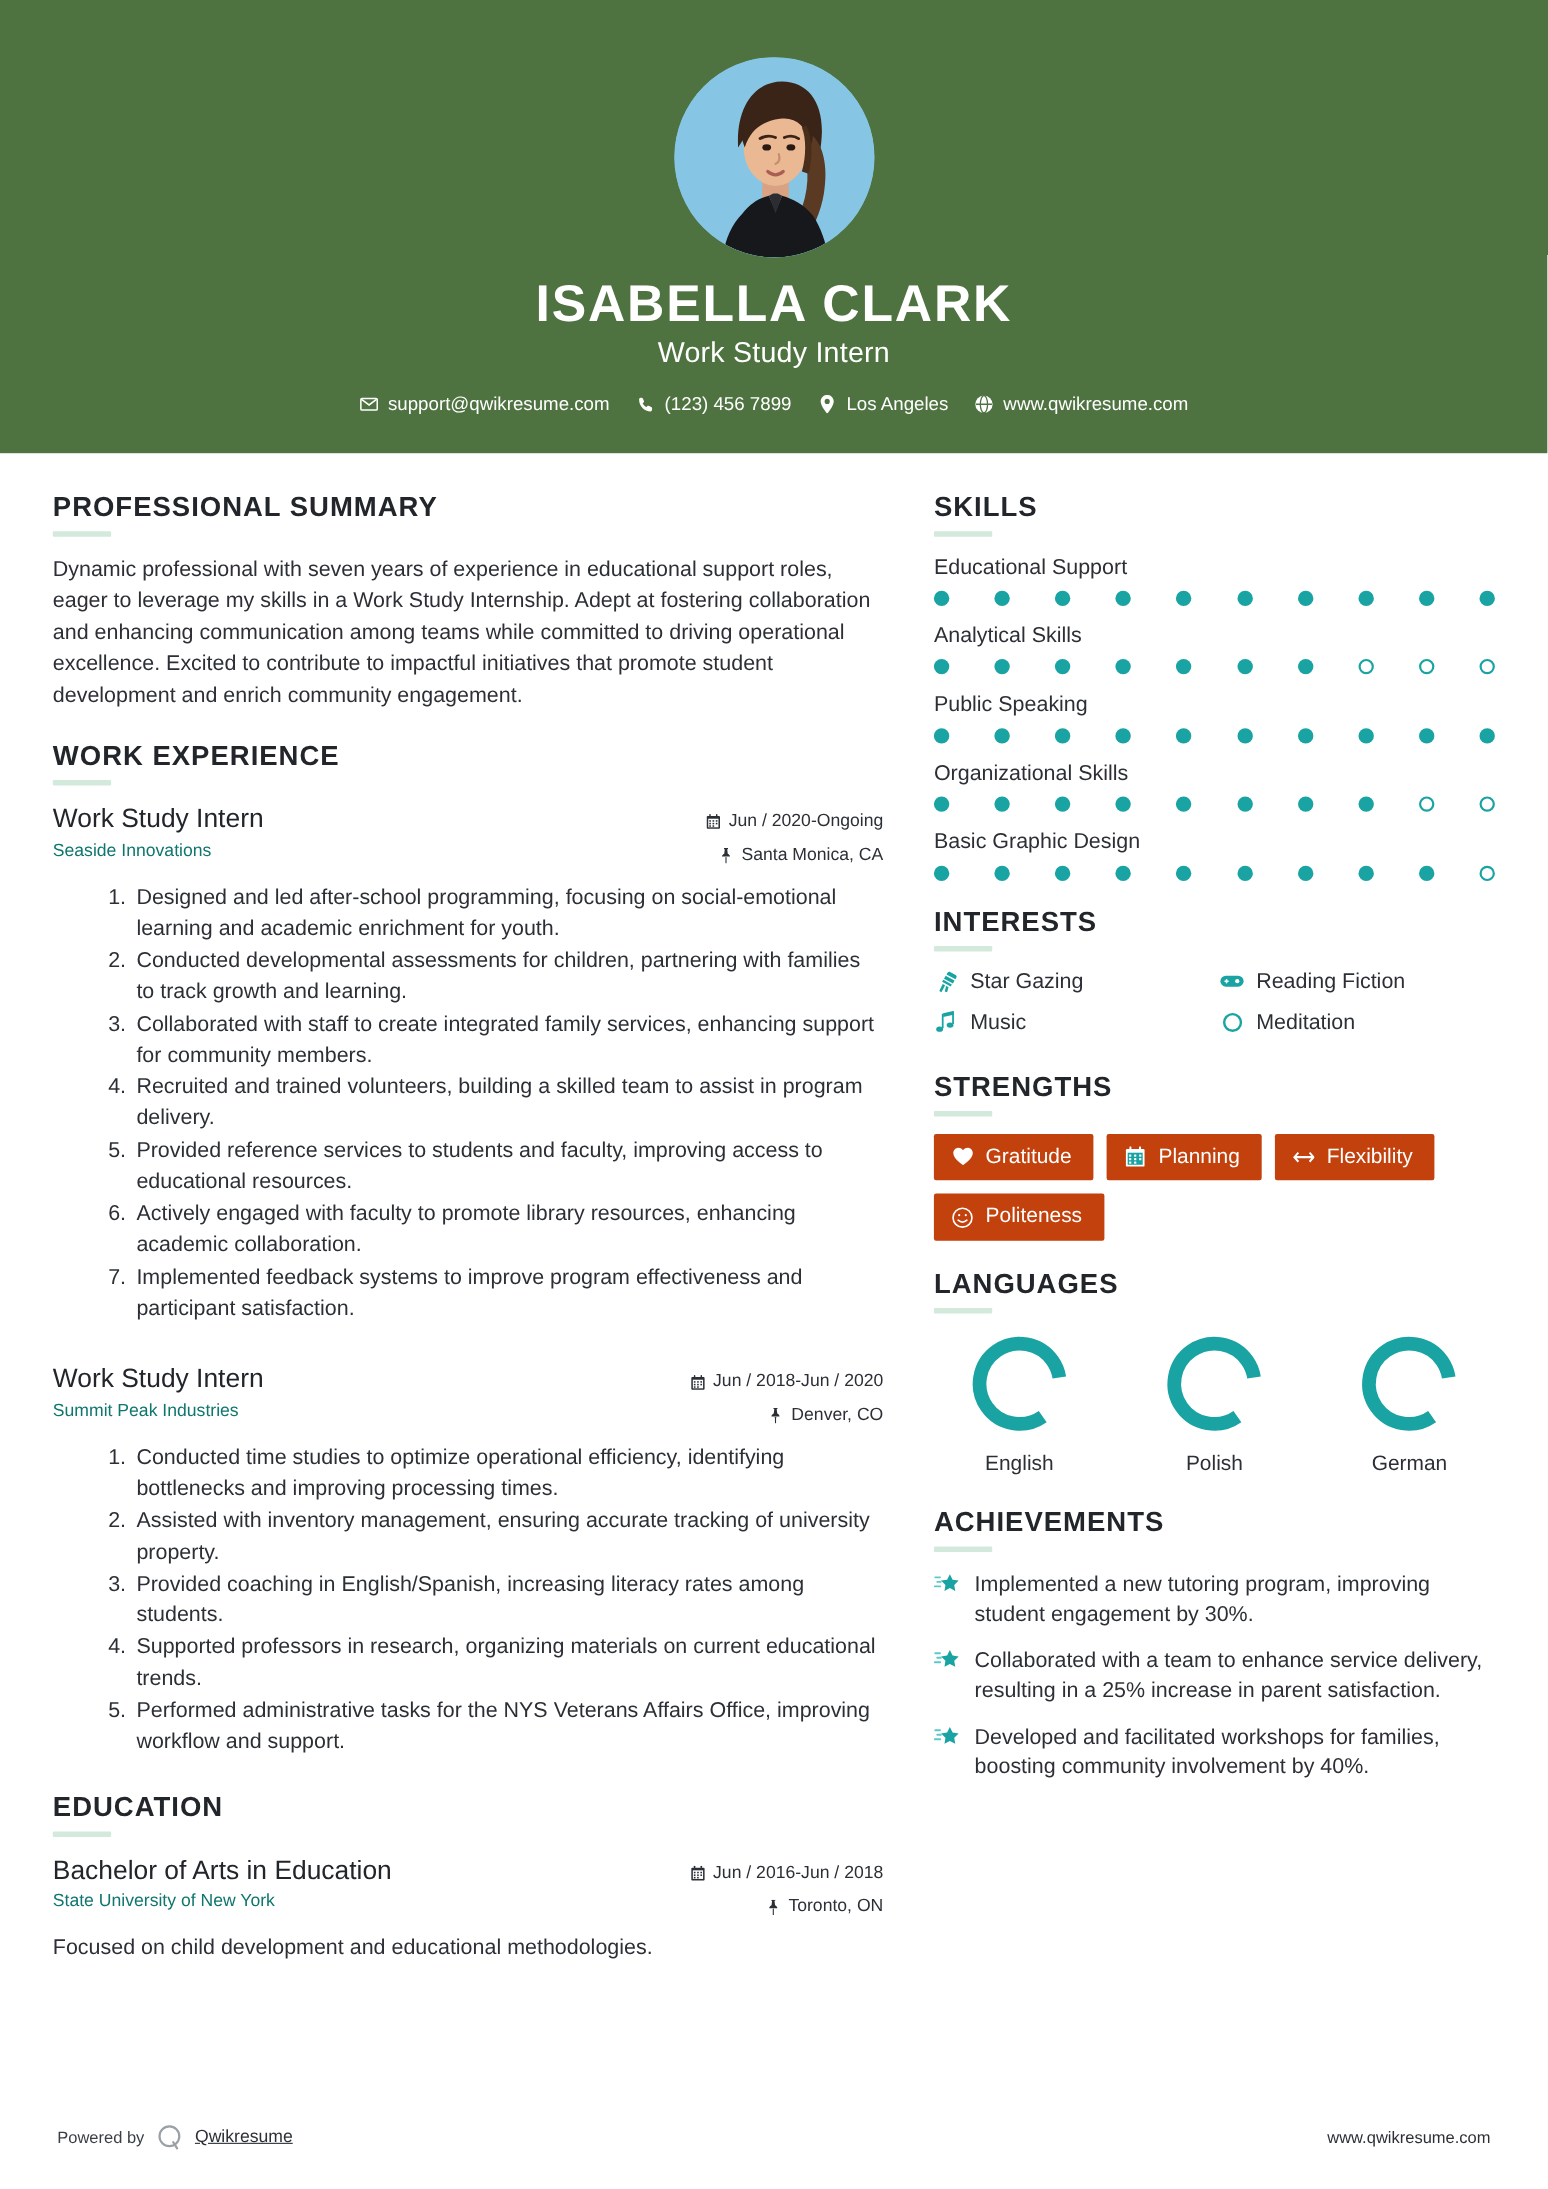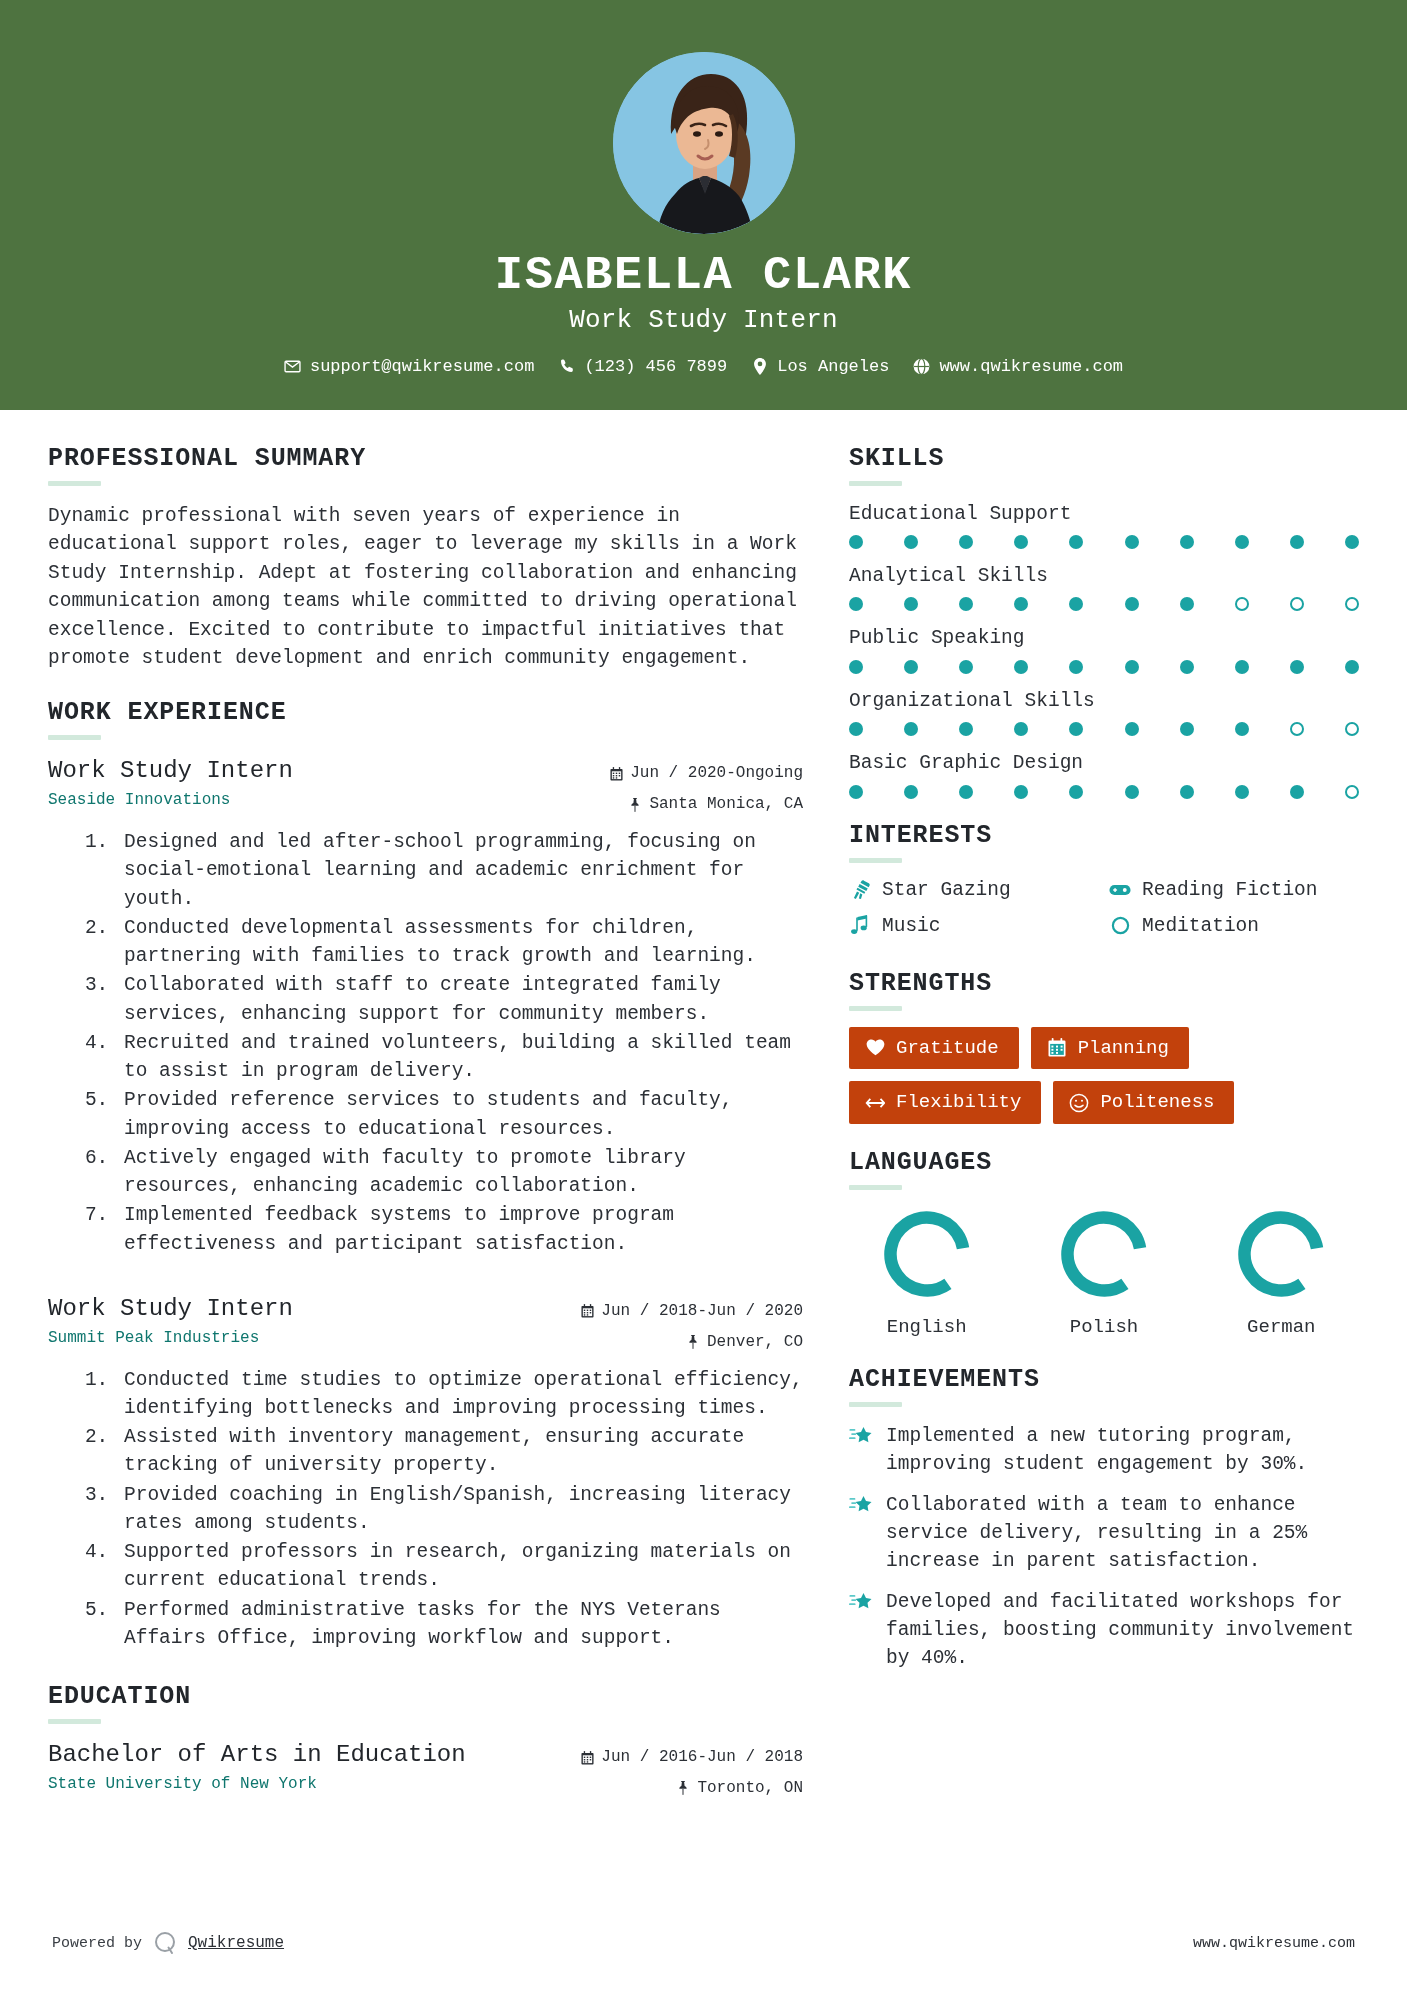--- a/index.html
+++ b/index.html
@@ -9,21 +9,20 @@
     background: #ffffff;
     font-family: "Liberation Sans", sans-serif;
   }
 
   .page {
     position: relative;
     width: 1407px;
     min-height: 1990px;
     background: #ffffff;
     overflow: hidden;
-    font-family: Liberation Mono, monospace;
   }
 
   
   .header {
     background: #4E7340;
     padding: 52px 0 34px 0;
     text-align: center;
   }
   .avatar-wrap {
     width: 182px;
@@ -524,20 +523,21 @@
                 <span class="meta-ico">
                   <svg width="12" height="14" viewBox="0 0 12 14" fill="#2C3036">
                     <path d="M4.2 0h3.6v1h-.7l.5 4.1c1.2.5 2 1.5 2.1 2.6H2.3c.1-1.1.9-2.1 2.1-2.6L4.9 1h-.7z"></path>
                     <rect x="5.5" y="8" width="1" height="6" rx="0.4"></rect>
                   </svg>
                 </span>
                 <span>Toronto, ON</span>
               </div>
             </div>
           </div>
+          <div class="entry-note">Focused on child development and educational methodologies.</div>
         </div>
       </div>
 
     </div>
 
     <div class="col-right">
 
       <div class="sec">
         <div class="sec-title">SKILLS</div>
         <div class="sec-rule"></div>

